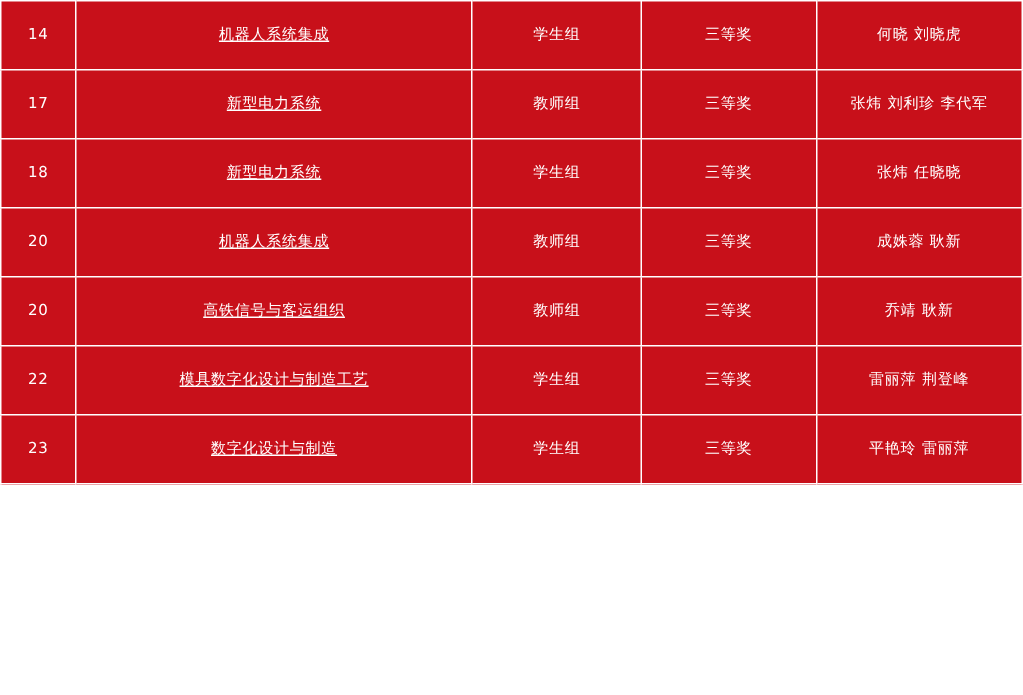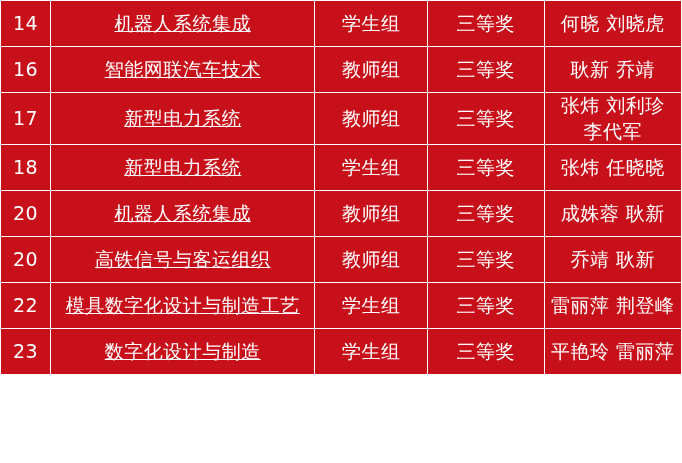--- a/index.html
+++ b/index.html
@@ -18,21 +18,21 @@
     border-collapse: collapse;
     table-layout: fixed;
     background: #c8101a;
   }
   .award-table td {
     background: #c8101a;
     color: #ffffff;
     border: 1px solid #ffffff;
     text-align: center;
     vertical-align: middle;
-    font-size: 19px;
+    font-size: 10px;
     line-height: 1.35;
     padding: 0 4px;
     height: 46px;
     box-sizing: border-box;
     font-weight: normal;
     letter-spacing: 0.5px;
   }
   .col-no    { width: 48px; }
   .col-name  { width: 254px; }
   .col-group { width: 108px; }
@@ -59,27 +59,20 @@
 <body>
 
 <table class="award-table">
   <tbody>
     <tr>
       <td class="col-no cell-no">14</td>
       <td class="col-name cell-name">机器人系统集成</td>
       <td class="col-group">学生组</td>
       <td class="col-award">三等奖</td>
       <td class="col-people cell-people">何晓  刘晓虎</td>
-    </tr>
-    <tr>
-      <td class="col-no cell-no">16</td>
-      <td class="col-name cell-name">智能网联汽车技术</td>
-      <td class="col-group">教师组</td>
-      <td class="col-award">三等奖</td>
-      <td class="col-people cell-people">耿新  乔靖</td>
     </tr>
     <tr>
       <td class="col-no cell-no">17</td>
       <td class="col-name cell-name">新型电力系统</td>
       <td class="col-group">教师组</td>
       <td class="col-award">三等奖</td>
       <td class="col-people cell-people">张炜  刘利珍  李代军</td>
     </tr>
     <tr>
       <td class="col-no cell-no">18</td>

